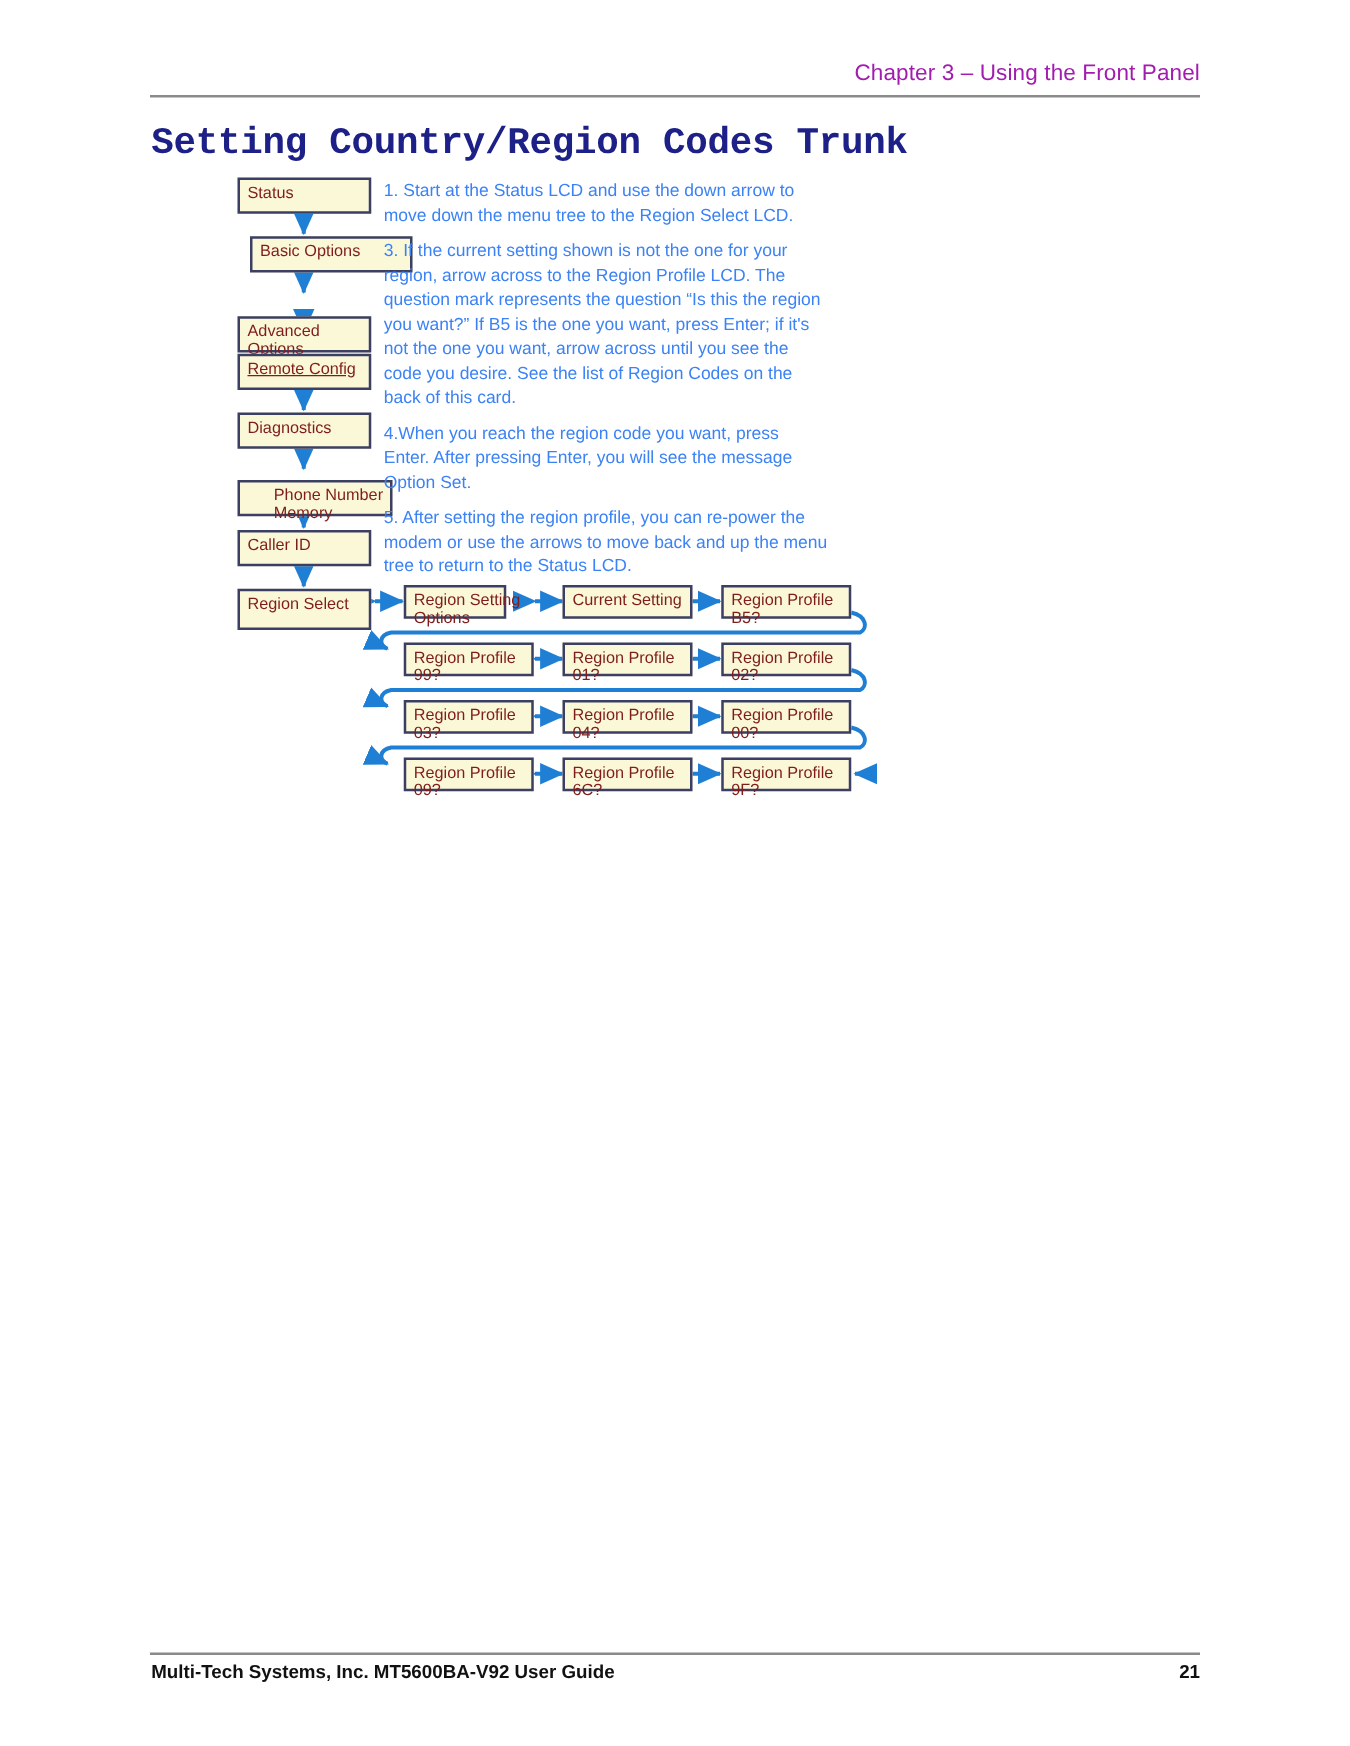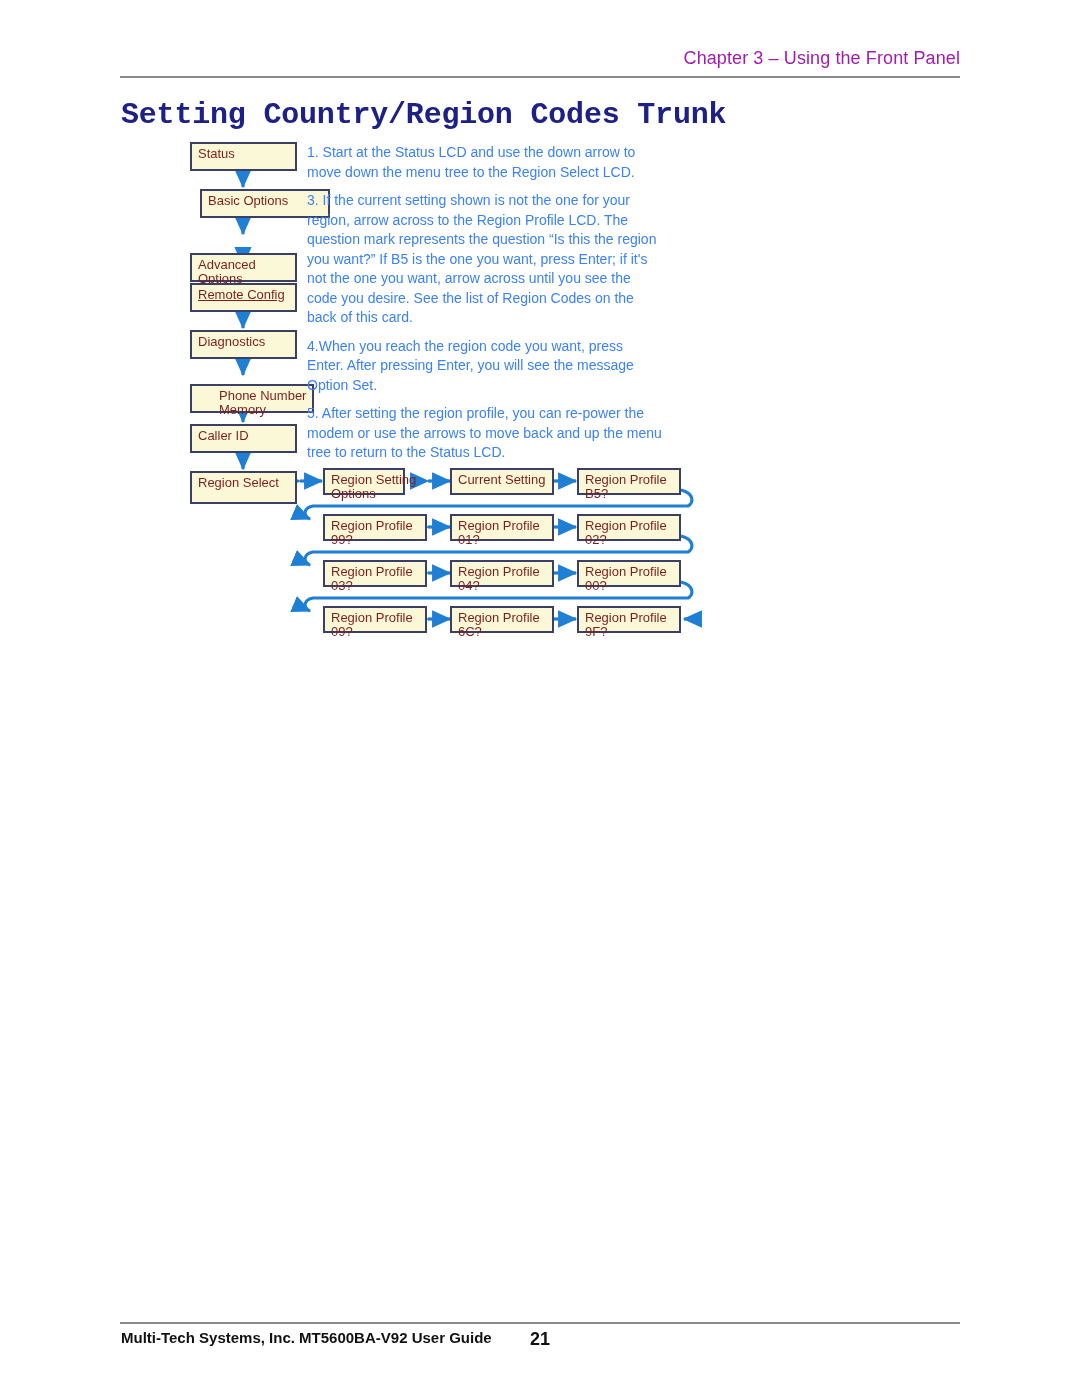--- a/index.html
+++ b/index.html
@@ -68,22 +68,22 @@
   .footer-rule{
     position:absolute;left:120px;top:1322px;width:840px;height:2px;
     background:#8a8a8a;
   }
   .footer-left{
     position:absolute;left:121px;top:1329px;
     font-size:15px;font-weight:bold;color:#111;
   }
   .footer-right{
     position:absolute;left:120px;top:1329px;width:840px;
-    text-align:center;
-    font-size:18px;font-weight:bold;color:#111;
+    text-align:right;
+    font-size:15px;font-weight:bold;color:#111;
   }
 </style>
 </head>
 <body>
 
 <div class="page">
 
   <div class="header-text">Chapter 3 – Using the Front Panel</div>
   <div class="header-rule"></div>
 

